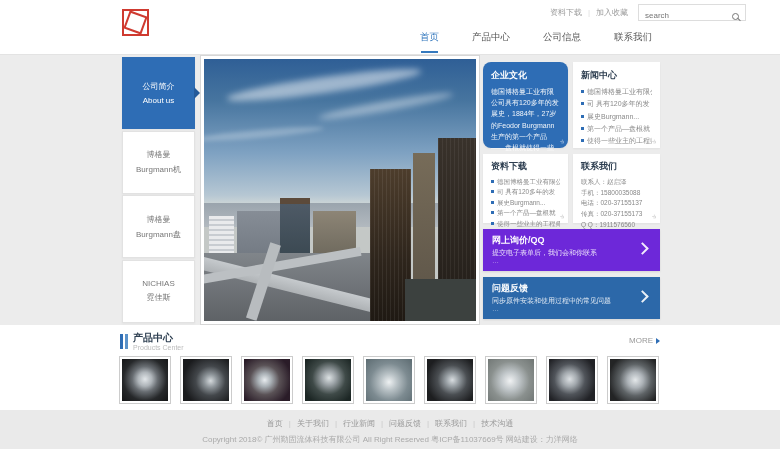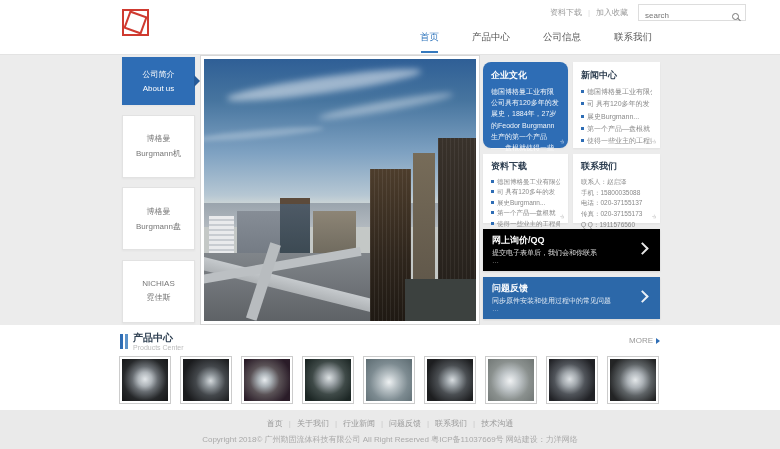--- a/index.html
+++ b/index.html
@@ -26,21 +26,21 @@
   .nav-item.active { color:#3579be; }
   .nav-item.active::after { content:""; position:absolute; left:1px; right:1px; bottom:-9px; height:2px; background:#3579be; }
 
   
   .main-band { height:270px; background:#ececec; }
   .content { width:540px; margin:0 auto; position:relative; height:100%; }
 
   
   .sidebar { position:absolute; left:2px; top:2px; bottom:2px; width:73px; display:flex; flex-direction:column; justify-content:space-between; }
   .side-item { height:63px; background:#fff; border:1px solid #e2e2e2; display:flex; flex-direction:column; align-items:center; justify-content:center; gap:4px; font-size:8px; color:#777; position:relative; cursor:pointer; box-shadow:0 1px 2px rgba(0,0,0,.04); }
-  .side-item.active { height:48px; background:#2e6db5; border-color:#2e6db5; color:#fff; }
+  .side-item.active { height:72px; background:#2e6db5; border-color:#2e6db5; color:#fff; }
   .side-arrow { display:none; }
   .side-item.active .side-arrow { display:block; position:absolute; right:-6px; top:50%; margin-top:-6px; width:0; height:0;
     border-top:6px solid transparent; border-bottom:6px solid transparent; border-left:6px solid #255a99; }
 
   
   .hero { position:absolute; left:80px; top:0; width:280px; height:270px; background:#fff; border:1px solid #d6d6d6; padding:3px; }
   .hero-art { position:relative; width:100%; height:100%; overflow:hidden;
     background:linear-gradient(180deg,#2f5f96 0%,#47759f 16%,#7fa2c2 36%,#b6c7d3 52%,#d8dcd8 57%,#cfd3d0 60%,#c4c8c6 62%); }
   .hero-art i { position:absolute; display:block; }
   .cl1 { left:8%; top:7%; width:72%; height:6%; background:rgba(255,255,255,.5); border-radius:50%; filter:blur(3px); transform:rotate(-8deg); }
@@ -75,21 +75,21 @@
   .culture-body { font-size:7px; line-height:1.6; color:rgba(255,255,255,.93); }
   .plist { list-style:none; }
   .plist li { font-size:7px; color:#8a8a8a; line-height:1.75; white-space:nowrap; overflow:hidden; cursor:pointer; }
   .row2 .plist li { font-size:6.5px; line-height:1.6; }
   .dot { display:inline-block; width:3px; height:3px; background:#2e6db5; margin-right:3px; vertical-align:1px; }
   .clist { list-style:none; }
   .clist li { font-size:6.5px; color:#888; line-height:1.65; white-space:nowrap; overflow:hidden; }
   .expand { position:absolute; right:4px; bottom:2px; font-size:8px; color:rgba(0,0,0,.25); transform:rotate(45deg); cursor:pointer; line-height:1; }
   .panel.blue .expand { color:rgba(255,255,255,.6); }
 
-  .banner { height:42px; padding:6px 9px; background:#000000; color:#fff; position:relative; margin-bottom:6px; cursor:pointer; box-shadow:0 1px 2px rgba(0,0,0,.1); }
+  .banner { height:42px; padding:6px 9px; background:#6d28d9; color:#fff; position:relative; margin-bottom:6px; cursor:pointer; box-shadow:0 1px 2px rgba(0,0,0,.1); }
   .banner.b2 { background:#2c68a9; }
   .banner-title { font-size:9px; font-weight:bold; line-height:11px; }
   .banner-desc { font-size:7px; color:rgba(255,255,255,.85); margin-top:2px; line-height:9px; white-space:nowrap; overflow:hidden; }
   .banner-dots { font-size:7px; color:rgba(255,255,255,.55); line-height:8px; }
   .chev { position:absolute; right:13px; top:50%; width:9px; height:9px; margin-top:-6px;
     border-top:2px solid rgba(255,255,255,.9); border-right:2px solid rgba(255,255,255,.9); transform:rotate(45deg); }
 
   
   .products { height:85px; background:#fff; }
   .products .content { padding-top:7px; }

